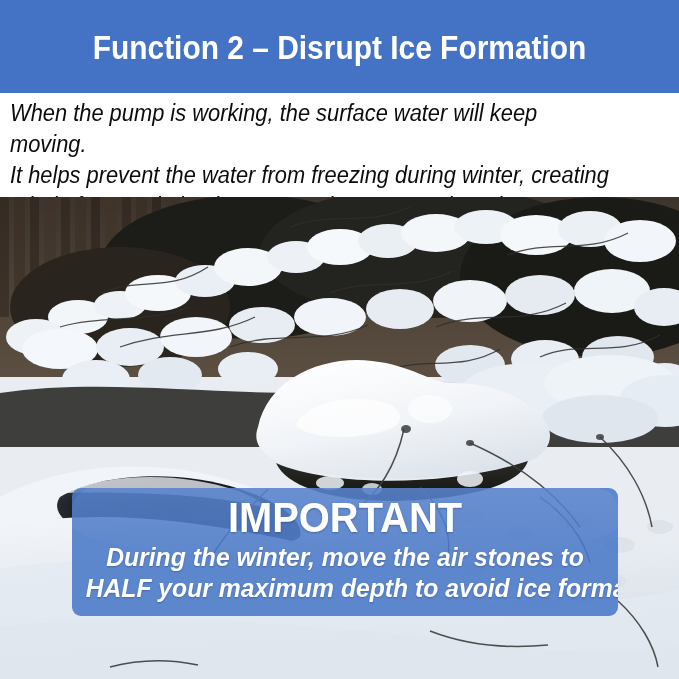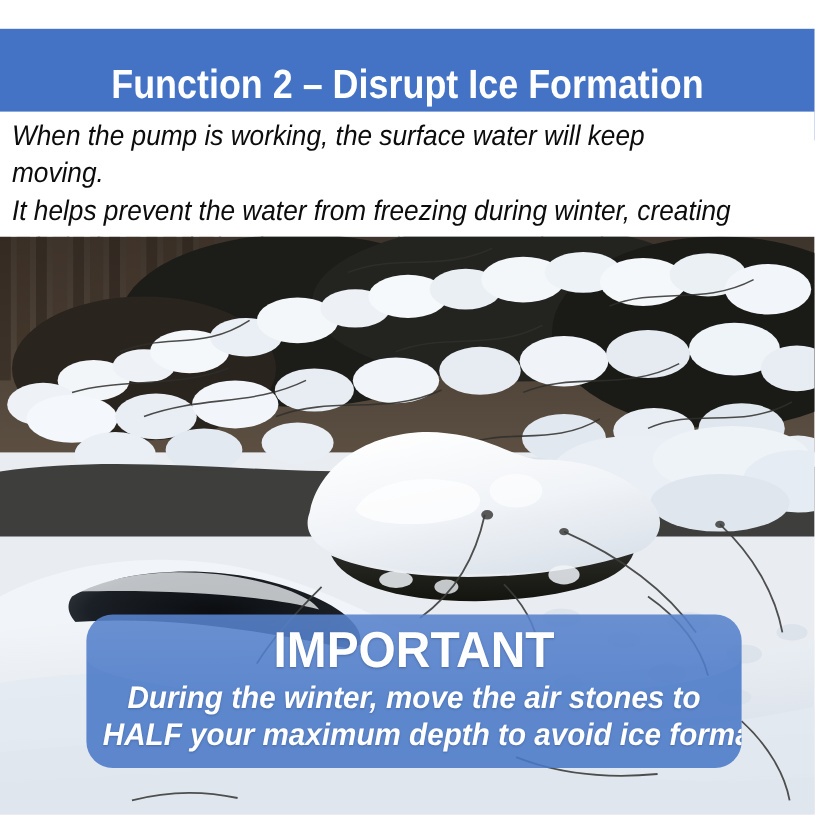--- a/index.html
+++ b/index.html
@@ -23,21 +23,20 @@
   .header-band {
     position: absolute;
     left: 0;
     top: 0;
     width: 679px;
     height: 93px;
     background: #4472c4;
     display: flex;
     align-items: center;
     justify-content: center;
-    margin-top: 24px;
   }
   .header-title {
     color: #ffffff;
     font-family: "Liberation Sans", sans-serif;
     font-weight: bold;
     font-size: 34px;
     letter-spacing: 0px;
     transform: scaleX(0.88);
     transform-origin: center center;
     white-space: nowrap;
@@ -79,24 +78,24 @@
   .photo svg {
     display: block;
     width: 679px;
     height: 482px;
   }
 
   
   .callout {
     position: absolute;
     left: 72px;
-    top: 512px;
+    top: 488px;
     width: 546px;
     height: 128px;
-    border-radius: 22px;
+    border-radius: 9px;
     background: rgba(74, 121, 199, 0.88);
     box-sizing: border-box;
     padding-top: 6px;
     text-align: center;
     overflow: hidden;
   }
   .callout-sheen {
     position: absolute;
     left: 0; top: 0;
     width: 100%;

